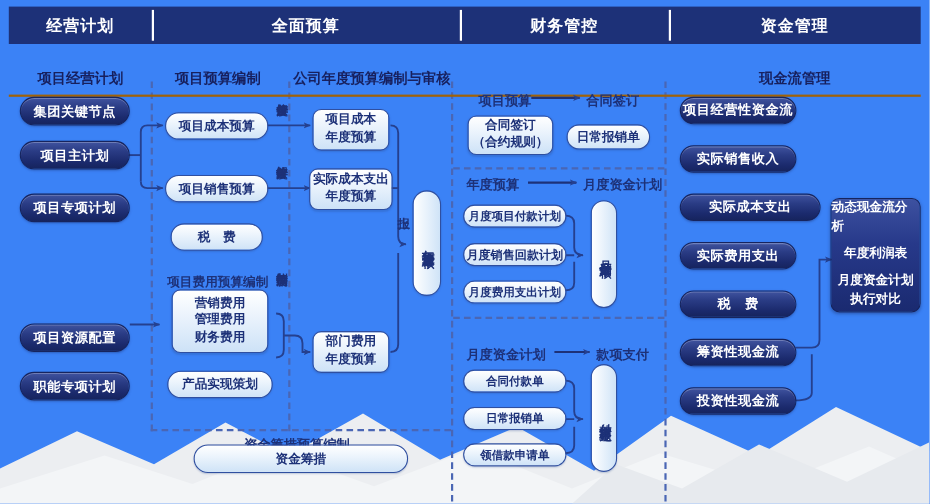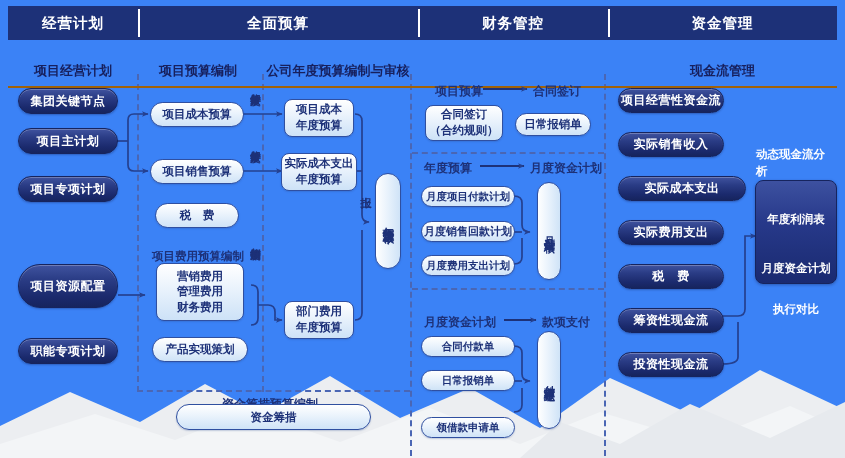--- a/index.html
+++ b/index.html
@@ -55,27 +55,26 @@
     position:absolute; z-index:5;
     display:flex; flex-direction:column; align-items:center; justify-content:center;
     color:#1d3178; font-size:11.5px; font-weight:bold; line-height:1.35;
     border-radius:8px;
     background:linear-gradient(180deg,#ffffff 0%,#e9f2fc 45%,#cde2f7 100%);
     border:1.5px solid #2f4fa0;
     box-shadow:0 1px 1.5px rgba(40,70,140,.25);
   }
   .box-dark {
     position:absolute; z-index:5;
-    display:flex; flex-direction:column; align-items:center; justify-content:center;
+    display:flex; flex-direction:column; align-items:center; 
     color:#fff; font-size:11.5px; font-weight:bold; line-height:1.5;
     border-radius:8px;
     background:linear-gradient(180deg,#3d51a0 0%,#27398a 40%,#1a2a70 100%);
     border:1px solid #16245e;
     box-shadow:0 1px 3px rgba(20,30,80,.4);
-    gap:24px;
   }
   .pill-vert {
     position:absolute; z-index:5;
     display:flex; align-items:center; justify-content:center;
     color:#1d3178; font-size:11.5px; font-weight:bold;
     writing-mode:vertical-rl; text-orientation:upright; letter-spacing:1px;
     border-radius:999px;
     background:linear-gradient(90deg,#ffffff 0%,#eaf3fc 45%,#cfe3f7 100%);
     border:1.5px solid #2f4fa0;
     box-shadow:0 1px 1.5px rgba(40,70,140,.25);
@@ -170,21 +169,21 @@
     <g fill="none" stroke="#1d3178" stroke-width="2">
       <path d="M483,89 L527,89" marker-end="url(#ar)"></path>
       <path d="M480,166 L524,166" marker-end="url(#ar)"></path>
       <path d="M504,320 L536,320" marker-end="url(#ar)"></path>
     </g>
   </svg>
 
   <div class="pill-dark" style="left:18px; top:88px; width:100px; height:26px">集团关键节点</div>
   <div class="pill-dark" style="left:18px; top:128px; width:100px; height:26px">项目主计划</div>
   <div class="pill-dark" style="left:18px; top:176px; width:100px; height:26px">项目专项计划</div>
-  <div class="pill-dark" style="left:18px; top:264px; width:100px; height:44px">项目资源配置</div>
+  <div class="pill-dark" style="left:18px; top:294px; width:100px; height:26px">项目资源配置</div>
   <div class="pill-dark" style="left:18px; top:338px; width:100px; height:26px">职能专项计划</div>
 
   <div class="pill-light" style="left:150px; top:102px; width:94px; height:25px">项目成本预算</div>
   <div class="pill-light" style="left:150px; top:159px; width:94px; height:25px">项目销售预算</div>
   <div class="pill-light" style="left:155px; top:203px; width:84px; height:25px">税　费</div>
 
   <div class="lbl" style="left:152px; top:249px; font-size:11.5px">项目费用预算编制</div>
   <div class="box-light" style="left:156px; top:263px; width:88px; height:58px">
     <span>营销费用</span>
     <span>管理费用</span>
@@ -226,21 +225,21 @@
   <div class="lbl" style="left:530px; top:160px">月度资金计划</div>
   <div class="pill-light" style="left:421px; top:186px; width:94px; height:21px; font-size:10.5px">月度项目付款计划</div>
   <div class="pill-light" style="left:421px; top:221px; width:94px; height:21px; font-size:11px">月度销售回款计划</div>
   <div class="pill-light" style="left:421px; top:255px; width:94px; height:21px; font-size:10.5px">月度费用支出计划</div>
   <div class="pill-vert" style="left:537px; top:182px; width:24px; height:98px; font-size:11px">月度计划审核</div>
 
   <div class="lbl" style="left:424px; top:314px">月度资金计划</div>
   <div class="lbl" style="left:542px; top:314px">款项支付</div>
   <div class="pill-light" style="left:421px; top:336px; width:94px; height:21px; font-size:10.5px">合同付款单</div>
   <div class="pill-light" style="left:421px; top:370px; width:94px; height:21px; font-size:10.5px">日常报销单</div>
-  <div class="pill-light" style="left:421px; top:417px; width:94px; height:21px; font-size:10.5px">领借款申请单</div>
+  <div class="pill-light" style="left:421px; top:403px; width:94px; height:21px; font-size:10.5px">领借款申请单</div>
   <div class="pill-vert" style="left:537px; top:331px; width:24px; height:98px; font-size:11px">付款审核处理</div>
 
   <div class="pill-dark" style="left:618px; top:88px; width:106px; height:25px">项目经营性资金流</div>
   <div class="pill-dark" style="left:618px; top:132px; width:106px; height:25px">实际销售收入</div>
   <div class="pill-dark" style="left:618px; top:176px; width:128px; height:25px">实际成本支出</div>
   <div class="pill-dark" style="left:618px; top:220px; width:106px; height:25px">实际费用支出</div>
   <div class="pill-dark" style="left:618px; top:264px; width:106px; height:25px">税　费</div>
   <div class="pill-dark" style="left:618px; top:308px; width:106px; height:25px">筹资性现金流</div>
   <div class="pill-dark" style="left:618px; top:352px; width:106px; height:25px">投资性现金流</div>
 

